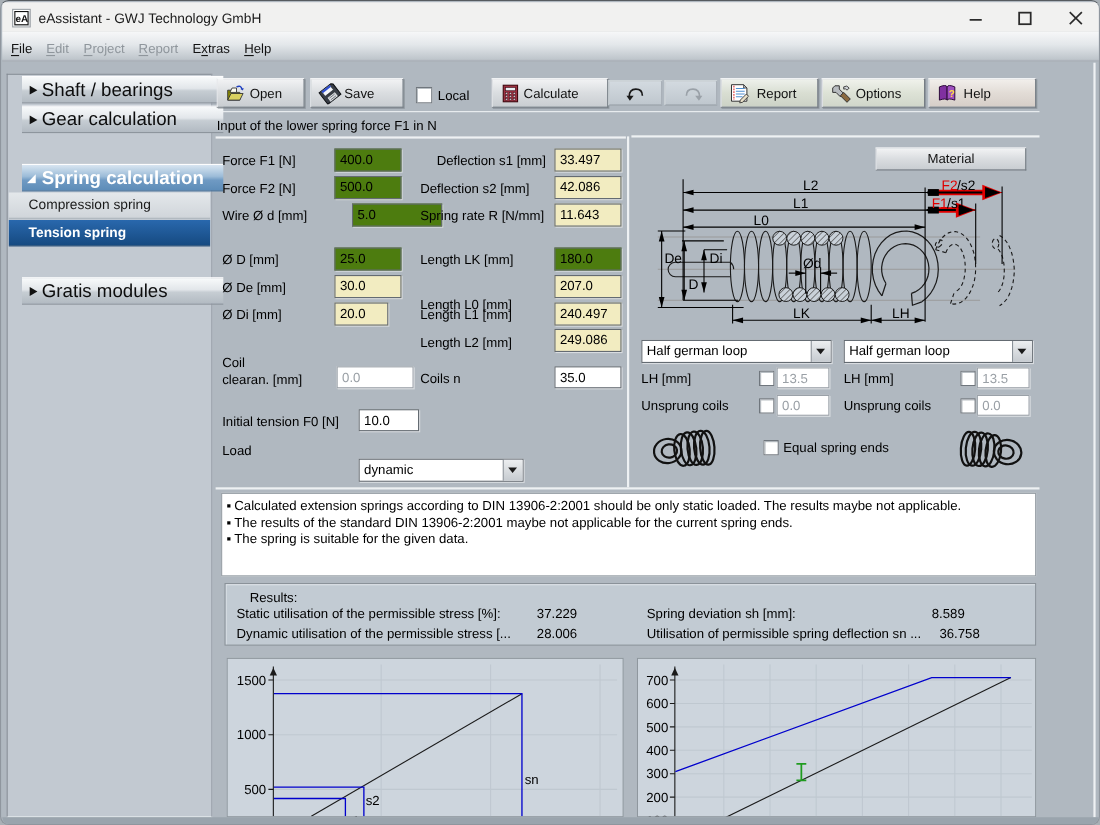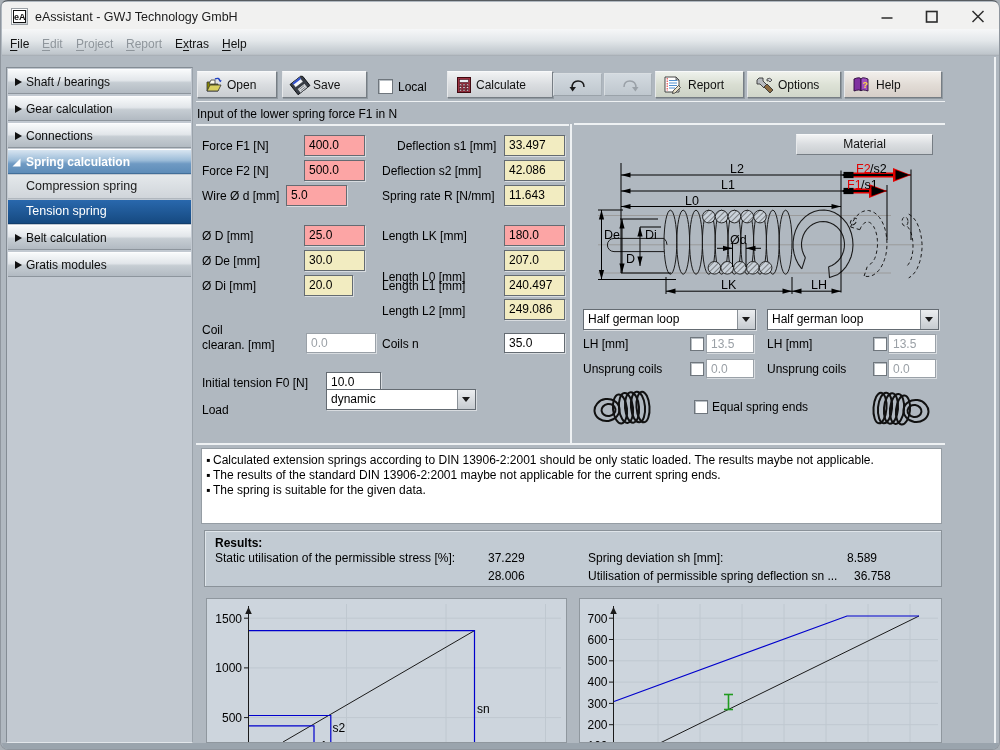--- a/index.html
+++ b/index.html
@@ -16,45 +16,45 @@
   #titletext { position:absolute; left:33px; top:8px; font-size:12.5px; color:#1b1b1b; }
   #menubar { position:absolute; left:1px; top:28px; width:997px; height:27px;
              background:linear-gradient(#f6f7f8, #e3e7ea 45%, #cdd3d8 75%, #bfc6cc 95%, #b4bac0);
              border-bottom:1px solid #a9b0b7; }
   .menuitem { position:absolute; top:8px; font-size:12px; color:#121212; }
   .menuitem.dis { color:#8f969c; }
   .menuitem u { text-decoration:underline; text-underline-offset:2px; }
   
   #sidebar { position:absolute; left:5px; top:66px; width:187px; height:676px;
              background:#c2c9d1; border:1px solid #848c94; border-right-color:#9aa2aa; border-bottom:1px solid #e2e6ea; }
-  .acc { position:absolute; left:1px; width:183px; height:25px;
+  .acc { position:absolute; left:13px; width:183px; height:25px;
          background:linear-gradient(#f8fafb, #e2e6ea 45%, #c6cdd3 55%, #b2bac2);
          border-top:1px solid #fdfdfe; border-bottom:1px solid #8d959d;
-         font-size:12px; color:#0d0d0d; line-height:24px; }
+         font-size:17px; color:#0d0d0d; line-height:24px; }
   .acc .tri { position:absolute; left:6.5px; top:8px; width:0; height:0;
               border-left:7px solid #111; border-top:4.5px solid transparent; border-bottom:4.5px solid transparent; }
   .acc .lbl, .sub .lbl { position:absolute; left:18px; top:0; }
   .acc.blue { background:linear-gradient(#d8e5f1, #9cbcd8 45%, #6f9ac3 60%, #5d8cb8);
               border-bottom:1px solid #416e99; color:#fff; font-weight:bold; }
   .sub { position:absolute; left:1px; width:183px; height:24px;
          background:linear-gradient(#e4e8eb, #d0d5da); border-bottom:1px solid #b0b7be;
          font-size:12.5px; color:#1a1a1a; line-height:23px; }
-  .sub.sel { background:linear-gradient(#2968ad, #164a81); color:#fff; font-weight:normal; border-bottom:1px solid #123e6d; }
+  .sub.sel { background:linear-gradient(#2968ad, #164a81); color:#fff; font-weight:bold; border-bottom:1px solid #123e6d; }
   
   .tbtn { position:absolute; top:70px; height:27px; background:linear-gradient(#f2f3f4, #dadde0 50%, #c9cdd1);
           border:1px solid #767d84; border-top-color:#f8f9fa; border-left-color:#e7e9eb;
           box-shadow:1px 1px 0 rgba(90,97,104,.35); font-size:12px; color:#111; }
   .tbtn .txt { position:absolute; top:6px; }
   .sbtn { position:absolute; top:72px; height:23px; background:linear-gradient(#d3dae0,#bfc7ce);
           border:1px solid #d9dee2; border-bottom-color:#9aa2a9; border-right-color:#a8b0b7; }
   .cb { position:absolute; width:15px; height:15px; background:#fff; border:1px solid #6f767d;
         box-shadow:inset 1px 1px 0 #b9bfc4; }
   .field { position:absolute; height:21px; border:1px solid #646b72; font-size:12px; color:#000;
            line-height:19px; padding-left:4px; box-shadow:1px 1px 0 rgba(255,255,255,.5); }
-  .lav { background:#fca5a5; }
+  .lav { background:#4d7c0f; }
   .yel { background:#f2ecc1; }
   .whi { background:#ffffff; }
   .dis2 { color:#9aa0a6; border-color:#9aa1a8; }
   .flabel { position:absolute; font-size:12px; color:#000; }
   .glight { position:absolute; background:#eef1f3; }
   #warnbox { position:absolute; left:200px; top:447px; width:741px; height:76px; background:#fff;
              border:1px solid #959da4; font-size:12px; color:#000; }
   #resbox { position:absolute; left:203px; top:529px; width:738px; height:57px; background:#c2cbd3;
             border:1px solid #8a9299; box-shadow:inset 1px 1px 0 #dfe5ea; font-size:12px; color:#000; }
   .chartpanel { position:absolute; top:597px; height:145px; background:#cdd5dd; border:1px solid #8f979e; }
@@ -87,39 +87,31 @@
 
   <div id="sidebar">
     <div class="acc" style="top:1px">
         <span class="tri"></span>
         <span class="lbl">Shaft / bearings</span>
       </div>
     <div class="acc" style="top:28px">
         <span class="tri"></span>
         <span class="lbl">Gear calculation</span>
       </div>
-    <div class="acc" style="top:55px">
-        <span class="tri"></span>
-        <span class="lbl">Connections</span>
-      </div>
     <div class="acc blue" style="top:81px">
       <svg class="abs" style="left:4px;top:8px" width="9" height="9">
           <path d="M8.5 0.5 L8.5 8.5 L0.5 8.5 Z" fill="#fff"></path>
         </svg>
       <span class="lbl">Spring calculation</span>
       </div>
     <div class="sub" style="top:107px">
         <span class="lbl">Compression spring</span>
       </div>
     <div class="sub sel" style="top:132px">
         <span class="lbl">Tension spring</span>
-      </div>
-    <div class="acc" style="top:157px">
-        <span class="tri"></span>
-        <span class="lbl">Belt calculation</span>
       </div>
     <div class="acc" style="top:184px">
         <span class="tri"></span>
         <span class="lbl">Gratis modules</span>
       </div>
   </div>
 
   <div class="tbtn" style="left:196px;width:80px">
     <svg class="abs" style="left:7px;top:4px" width="18" height="18" viewBox="0 0 18 18">
       <path d="M2 6 L2 15 L13 15 L13 8 L6 8 L5 6 Z" fill="#8a8a00" stroke="#333" stroke-width="0.8"></path>
@@ -217,21 +209,21 @@
 
   <div class="flabel" style="left:201px;top:138px">Force F1 [N]</div>
   <div class="field lav" style="left:303px;top:134px;width:61px">400.0</div>
   <div class="flabel" style="left:396px;top:138px">Deflection s1 [mm]</div>
   <div class="field yel" style="left:503px;top:134px;width:61px">33.497</div>
   <div class="flabel" style="left:201px;top:163px">Force F2 [N]</div>
   <div class="field lav" style="left:303px;top:159px;width:61px">500.0</div>
   <div class="flabel" style="left:381px;top:163px">Deflection s2 [mm]</div>
   <div class="field yel" style="left:503px;top:159px;width:61px">42.086</div>
   <div class="flabel" style="left:201px;top:188px">Wire Ø d [mm]</div>
-  <div class="field lav" style="left:285px;top:184px;width:61px">5.0</div>
+  <div class="field lav" style="left:319px;top:184px;width:82px">5.0</div>
   <div class="flabel" style="left:381px;top:188px">Spring rate R [N/mm]</div>
   <div class="field yel" style="left:503px;top:184px;width:61px">11.643</div>
 
   <div class="flabel" style="left:201px;top:228px">Ø D [mm]</div>
   <div class="field lav" style="left:303px;top:224px;width:61px">25.0</div>
   <div class="flabel" style="left:381px;top:228px">Length LK [mm]</div>
   <div class="field lav" style="left:503px;top:224px;width:61px">180.0</div>
   <div class="flabel" style="left:201px;top:253px">Ø De [mm]</div>
   <div class="field yel" style="left:303px;top:249px;width:61px">30.0</div>
   <div class="flabel" style="left:381px;top:269px">Length L0 [mm]</div>
@@ -245,21 +237,21 @@
 
   <div class="flabel" style="left:201px;top:322px">Coil</div>
   <div class="flabel" style="left:201px;top:337px">clearan. [mm]</div>
   <div class="field whi dis2" style="left:305px;top:332px;width:70px;height:20px">0.0</div>
   <div class="flabel" style="left:381px;top:336px">Coils n</div>
   <div class="field whi" style="left:503px;top:332px;width:61px;height:20px">35.0</div>
 
   <div class="flabel" style="left:201px;top:375px">Initial tension F0 [N]</div>
   <div class="field whi" style="left:325px;top:371px;width:55px;height:20px">10.0</div>
   <div class="flabel" style="left:201px;top:402px">Load</div>
-  <div class="field whi" style="left:325px;top:388px;width:150px;height:21px">dynamic
+  <div class="field whi" style="left:325px;top:416px;width:150px;height:21px">dynamic
     <span class="abs" style="left:130px;top:0px;width:18px;height:19px;background:linear-gradient(#eceef0,#c6cbd0);border-left:1px solid #8a9198"></span>
     <span class="abs" style="left:135px;top:7px;width:0;height:0;border-top:5px solid #1a1a1a;border-left:4.5px solid transparent;border-right:4.5px solid transparent"></span>
   </div>
 
   <div class="tbtn" style="left:795px;top:133px;width:137px;height:21px;box-shadow:none;text-align:center;line-height:19px">Material</div>
 
   <svg class="abs" style="left:575px;top:155px;width:370px;height:145px" viewBox="575 155 370 145">
     <defs>
       <pattern id="hatch" width="4" height="4" patternTransform="rotate(45)" patternUnits="userSpaceOnUse">
         <rect width="4" height="4" fill="#c9d1d9"></rect>
@@ -450,25 +442,26 @@
   <div id="warnbox">
     <div class="abs" style="left:4px;top:4px;width:5px">▪</div>
       <div class="abs" style="left:11px;top:4px">Calculated extension springs according to DIN 13906-2:2001 should be only static loaded. The results maybe not applicable.</div>
     <div class="abs" style="left:4px;top:19px;width:5px">▪</div>
       <div class="abs" style="left:11px;top:19px">The results of the standard DIN 13906-2:2001 maybe not applicable for the current spring ends.</div>
     <div class="abs" style="left:4px;top:34px;width:5px">▪</div>
       <div class="abs" style="left:11px;top:34px">The spring is suitable for the given data.</div>
   </div>
 
   <div id="resbox">
-    <div class="abs" style="left:10px;top:5px;font-weight:bold">Results:</div>
+    <div class="abs" style="left:22px;top:5px;font-weight:normal">Results:</div>
     <div class="abs" style="left:10px;top:20px">Static utilisation of the permissible stress [%]:</div>
     <div class="abs" style="left:283px;top:20px">37.229</div>
     <div class="abs" style="left:383px;top:20px">Spring deviation sh [mm]:</div>
     <div class="abs" style="left:642px;top:20px">8.589</div>
+    <div class="abs" style="left:10px;top:38px">Dynamic utilisation of the permissible stress [...</div>
     <div class="abs" style="left:283px;top:38px">28.006</div>
     <div class="abs" style="left:383px;top:38px">Utilisation of permissible spring deflection sn ...</div>
     <div class="abs" style="left:649px;top:38px">36.758</div>
   </div>
 
   <div class="chartpanel" id="chartL" style="left:205px;width:361px">
     <svg width="359" height="143" viewBox="0 0 359 143" style="position:absolute;left:0;top:0">
       <g stroke="#bfc8d0" stroke-width="1">
         <line x1="41.5" y1="19.2" x2="354" y2="19.2"></line>
         <line x1="41.5" y1="68.9" x2="354" y2="68.9"></line>

